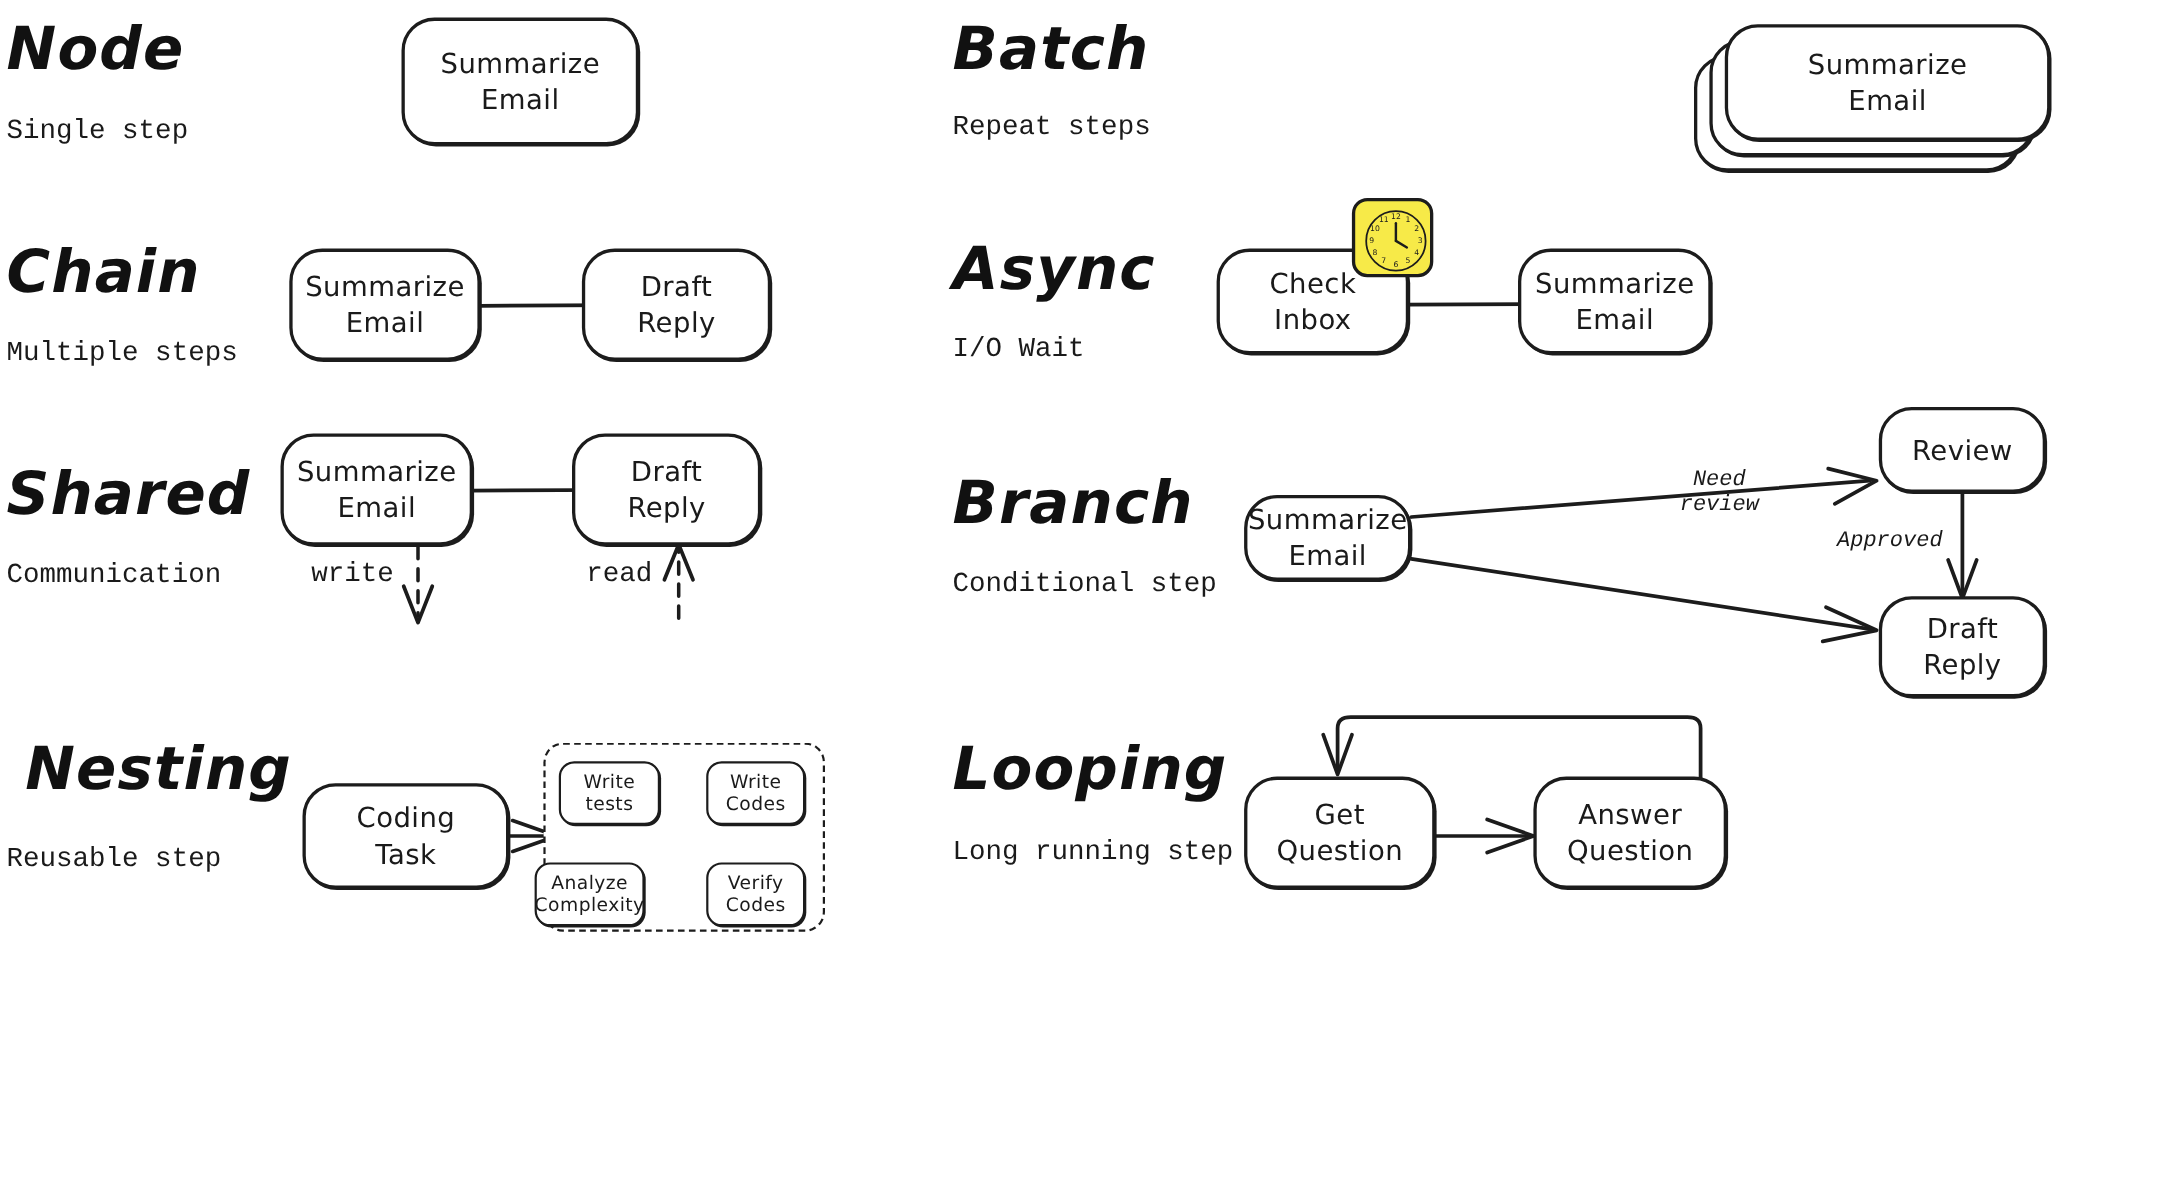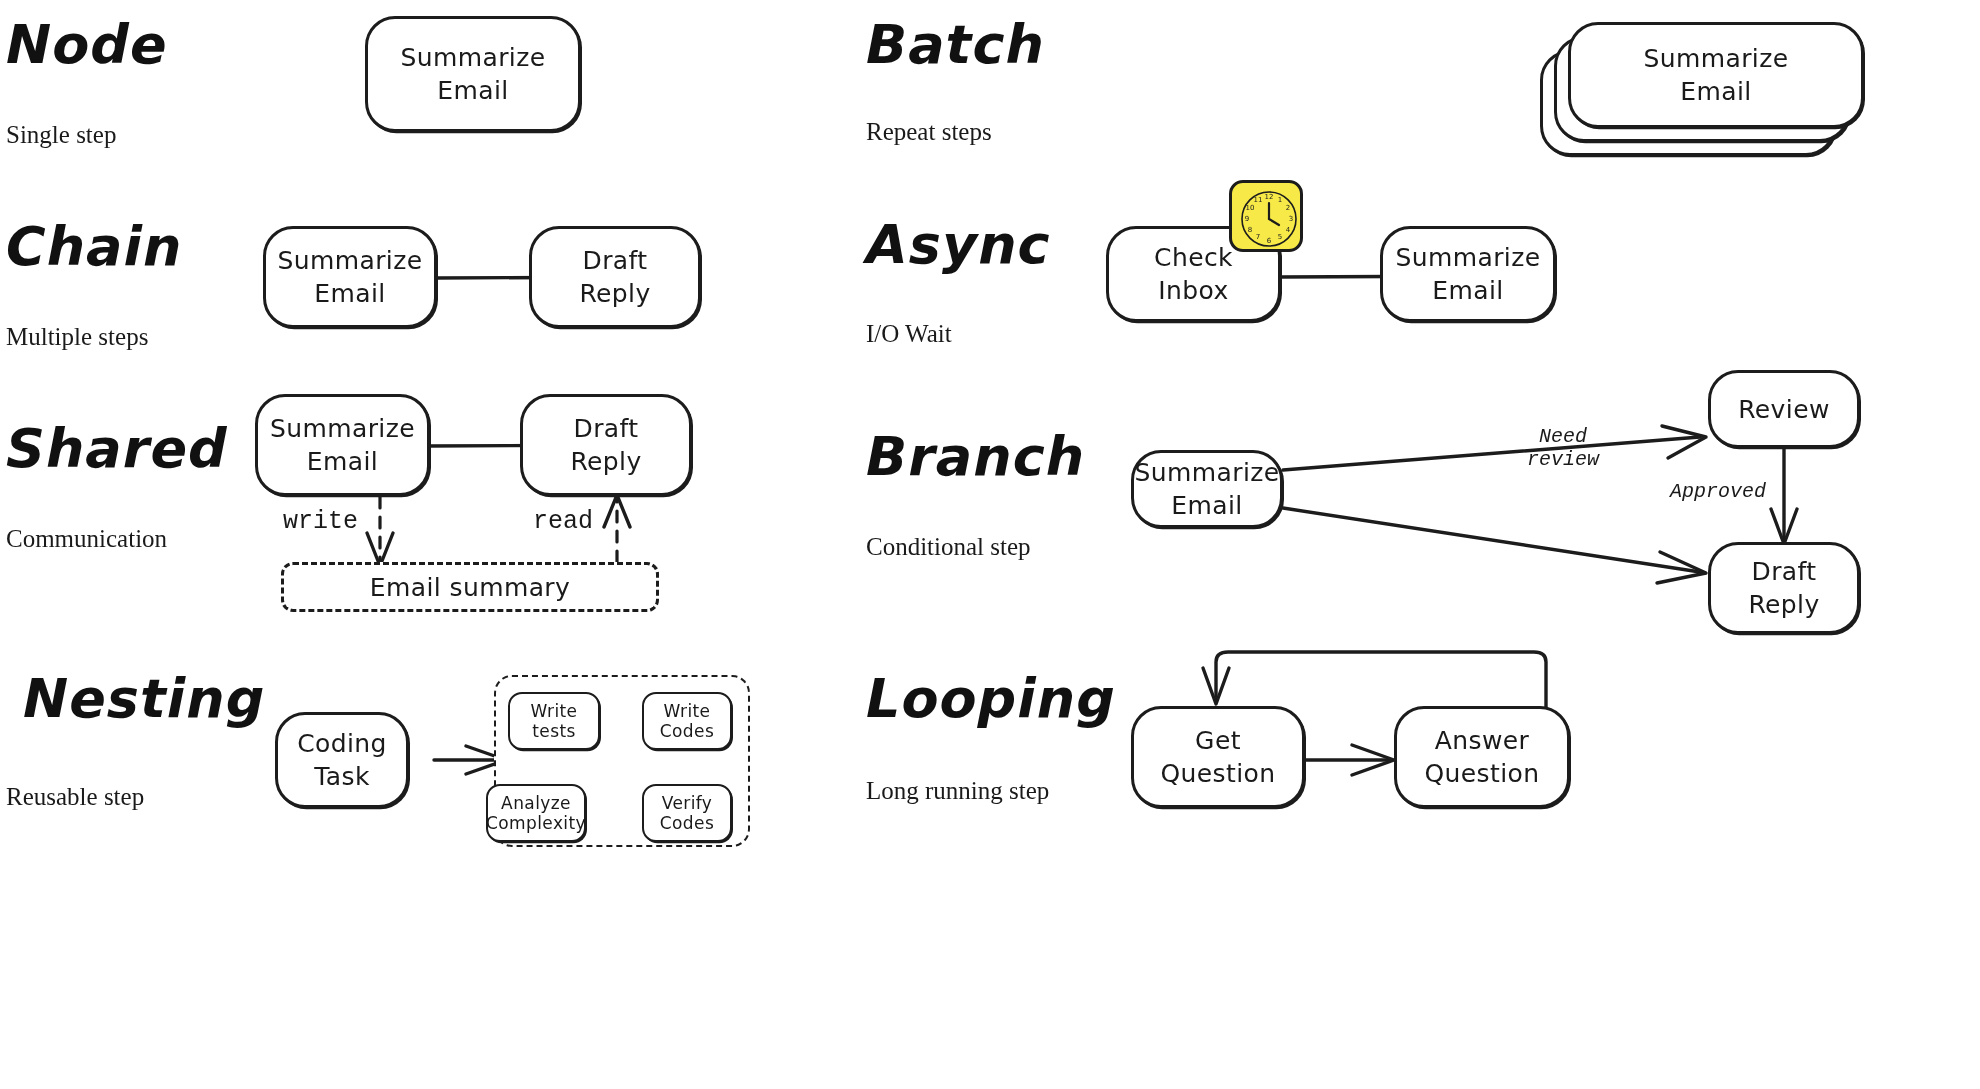--- a/index.html
+++ b/index.html
@@ -21,27 +21,26 @@
     font-family:"DejaVu Sans","Liberation Sans",sans-serif;
     font-weight:700;
     font-style:italic;
     font-size:54px;
     letter-spacing:1px;
     color:#111;
     white-space:nowrap;
     line-height:1;
   }
   .sec-sub{
-    font-family:Liberation Serif, serif;
+    font-family:Liberation Mono, monospace;
     font-size:25px;
     font-weight:400;
     color:#1a1a1a;
     white-space:nowrap;
     line-height:1;
-    margin-top:16px;
   }
 
   
   .node{
     position:absolute;
     box-sizing:border-box;
     border:3.2px solid #1c1c1c;
     border-radius:30px;
     background:#fff;
     display:flex;
@@ -222,28 +221,25 @@
   <div class="node" style="left:520px;top:394px;width:172px;height:102px;">
     <span class="lbl">
       <span>Draft</span><br>
       <span>Reply</span>
     </span>
   </div>
 
   <div class="abs edge-lbl" style="left:283px;top:508px;">write</div>
   <div class="abs edge-lbl" style="left:533px;top:508px;">read</div>
 
-  <div class="store" style="left:281px;top:562px;width:378px;height:50px;">
-    <span>Email summary</span>
-  </div>
 
   <div class="abs sec-title" style="left:23px;top:672px;">Nesting</div>
   <div class="abs sec-sub" style="left:6px;top:768px;">Reusable step</div>
 
-  <div class="node" style="left:275px;top:712px;width:134px;height:96px;">
+  <div class="node" style="left:275px;top:712px;width:188px;height:96px;">
     <span class="lbl">
       <span>Coding</span><br>
       <span>Task</span>
     </span>
   </div>
 
   <div class="dashgroup" style="left:494px;top:675px;width:256px;height:172px;"></div>
 
   <div class="node tiny" style="left:508px;top:692px;width:92px;height:58px;">
     <span class="lbl">

